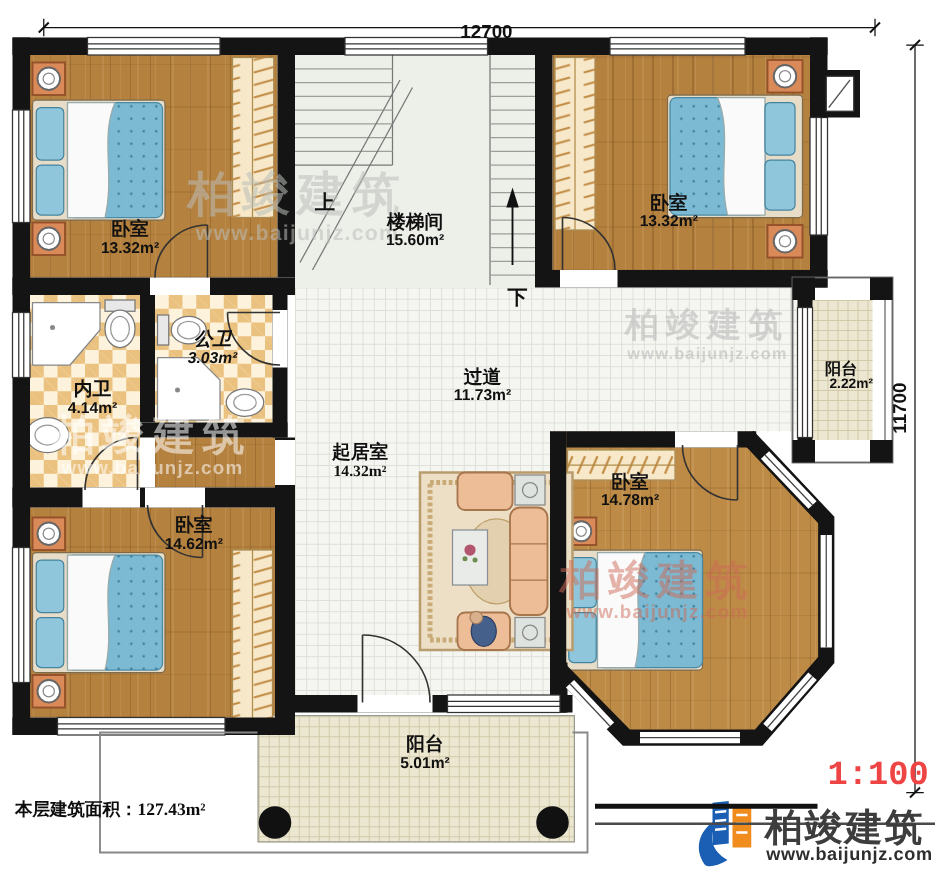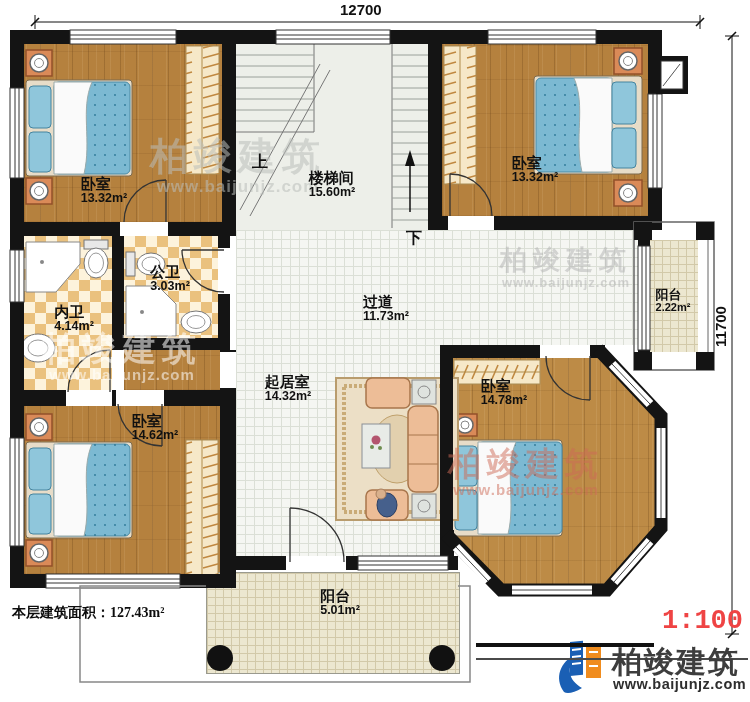--- a/index.html
+++ b/index.html
@@ -17,21 +17,21 @@
     linear-gradient(90deg,#dbdfd6 1px, transparent 1px);background-size:9px 9px;}
   .btile{background-color:#ece7d0;background-image:
     linear-gradient(#d2c9a9 1px, transparent 1px),
     linear-gradient(90deg,#d2c9a9 1px, transparent 1px);background-size:8px 8px;}
   .checker{background-color:#fdf3dc;background-image:
     linear-gradient(45deg,#eac17e 25%,transparent 25%,transparent 75%,#eac17e 75%),
     linear-gradient(45deg,#eac17e 25%,transparent 25%,transparent 75%,#eac17e 75%);
     background-position:0 0,11px 11px;background-size:22px 22px;}
   .stairfloor{background-color:#edefe9;}
   
-  .rlabel{position:absolute;text-align:left;transform:translateX(-50%);color:#101010;
+  .rlabel{position:absolute;text-align:center;transform:translateX(-50%);color:#101010;
           line-height:1.05;white-space:nowrap;z-index:6;}
   .rlabel .nm{font-size:15px;font-weight:bold;}
   .rlabel .ar{font-size:12.5px;font-weight:bold;}
   .stairmark{position:absolute;font-size:16px;font-weight:bold;color:#101010;z-index:6;}
   .dimtext{position:absolute;font-size:15px;font-weight:bold;color:#111;z-index:6;}
   
   .wm{position:absolute;z-index:5;pointer-events:none;white-space:nowrap;text-align:center;
       font-weight:bold;line-height:1.1;}
   .wm .big{letter-spacing:6px;}
   .wm .sml{letter-spacing:1px;}
@@ -40,21 +40,21 @@
             letter-spacing:3px;z-index:7;}
   #title-scale{position:absolute;left:662px;top:606px;font-size:27px;font-weight:bold;color:#ef4444;z-index:7;font-family:Liberation Mono, monospace;}
   #title-ul1{position:absolute;left:476px;top:643px;width:178px;height:4px;background:#111;z-index:7;}
   #title-ul2{position:absolute;left:476px;top:658px;width:272px;height:2px;background:#4a4a4a;z-index:7;}
   #brand-name{position:absolute;left:612px;top:642px;font-size:30px;font-weight:bold;color:#3d3d3d;
               letter-spacing:2px;z-index:8;}
   #brand-url{position:absolute;left:613px;top:676px;font-size:14.5px;font-weight:bold;color:#2e2e2e;
              letter-spacing:.5px;z-index:8;}
   #info{position:absolute;left:12px;top:600px;z-index:7;color:#0d0d0d;
         font-family:"Liberation Serif","DejaVu Serif",serif;font-weight:bold;}
-  #info div{font-size:14px;line-height:1.8;}
+  #info div{font-size:14px;line-height:1.8;margin-top:36px;}
   svg{position:absolute;left:0;top:0;z-index:4;}
 </style>
 </head>
 <body>
 
 <div id="plan">
 
   <div class="abs wood" style="left:24px;top:44px;width:198px;height:178px;"></div>
   <div class="abs stairfloor" style="left:236px;top:44px;width:192px;height:186px;"></div>
   <div class="abs wood" style="left:442px;top:44px;width:206px;height:172px;"></div>
@@ -433,53 +433,53 @@
       <div class="ar">15.60m²</div>
   </div>
   <div class="rlabel" style="left:535px;top:155px;">
     <div class="nm">卧室</div>
       <div class="ar">13.32m²</div>
   </div>
   <div class="rlabel" style="left:74px;top:304px;">
     <div class="nm">内卫</div>
       <div class="ar">4.14m²</div>
   </div>
-  <div class="rlabel" style="left:170px;top:264px;">
+  <div class="rlabel" style="left:170px;top:264px;font-style:italic;">
     <div class="nm">公卫</div>
       <div class="ar">3.03m²</div>
   </div>
   <div class="rlabel" style="left:386px;top:294px;">
     <div class="nm">过道</div>
       <div class="ar">11.73m²</div>
   </div>
   <div class="rlabel" style="left:673px;top:288px;">
     <div class="nm" style="font-size:13px;">阳台</div>
-    <div class="ar" style="font-size:11px;">2.22m²</div>
-  </div>
-  <div class="rlabel" style="left:288px;top:374px;">
+    <div class="ar" style="font-size:11px;padding-left:16px;">2.22m²</div>
+  </div>
+  <div class="rlabel" style="left:288px;top:355px;font-family:Liberation Serif, serif;">
     <div class="nm">起居室</div>
       <div class="ar">14.32m²</div>
   </div>
   <div class="rlabel" style="left:504px;top:378px;">
     <div class="nm">卧室</div>
       <div class="ar">14.78m²</div>
   </div>
   <div class="rlabel" style="left:155px;top:413px;">
     <div class="nm">卧室</div>
       <div class="ar">14.62m²</div>
   </div>
   <div class="rlabel" style="left:340px;top:588px;">
     <div class="nm">阳台</div>
       <div class="ar">5.01m²</div>
   </div>
 
   <div class="stairmark" style="left:252px;top:152px;">上</div>
   <div class="stairmark" style="left:406px;top:228px;">下</div>
 
-  <div class="dimtext" style="left:340px;top:1px;width:70px;text-align:left;">12700</div>
+  <div class="dimtext" style="left:340px;top:17px;width:70px;text-align:right;">12700</div>
   <div class="dimtext" style="left:690px;top:318px;width:60px;text-align:center;transform:rotate(-90deg);transform-origin:center;">11700</div>
 
   <div id="info">
     <div>本层建筑面积：127.43m²</div>
   </div>
 
   <div id="title-scale">1:100</div>
   <div id="title-ul1"></div>
   <div id="title-ul2"></div>
   <div id="brand-name">柏竣建筑</div>

